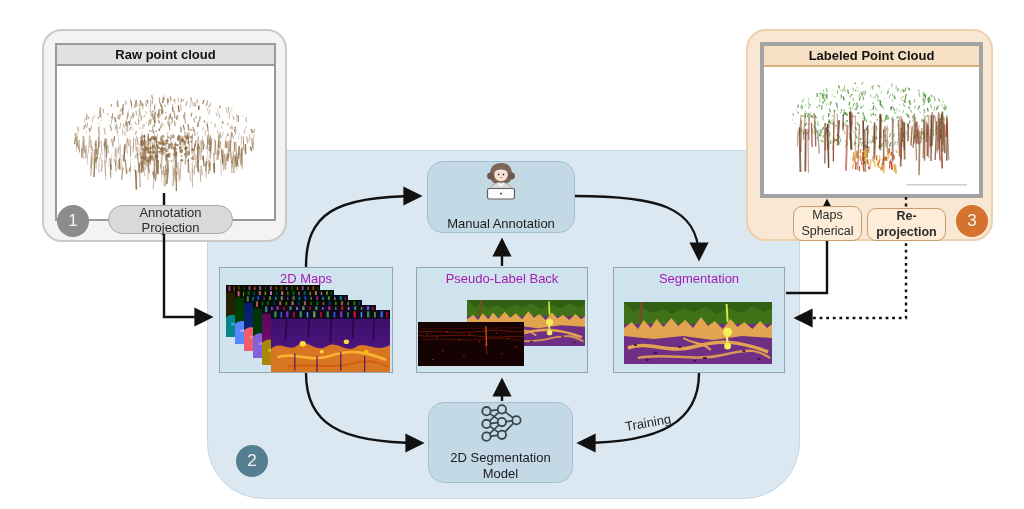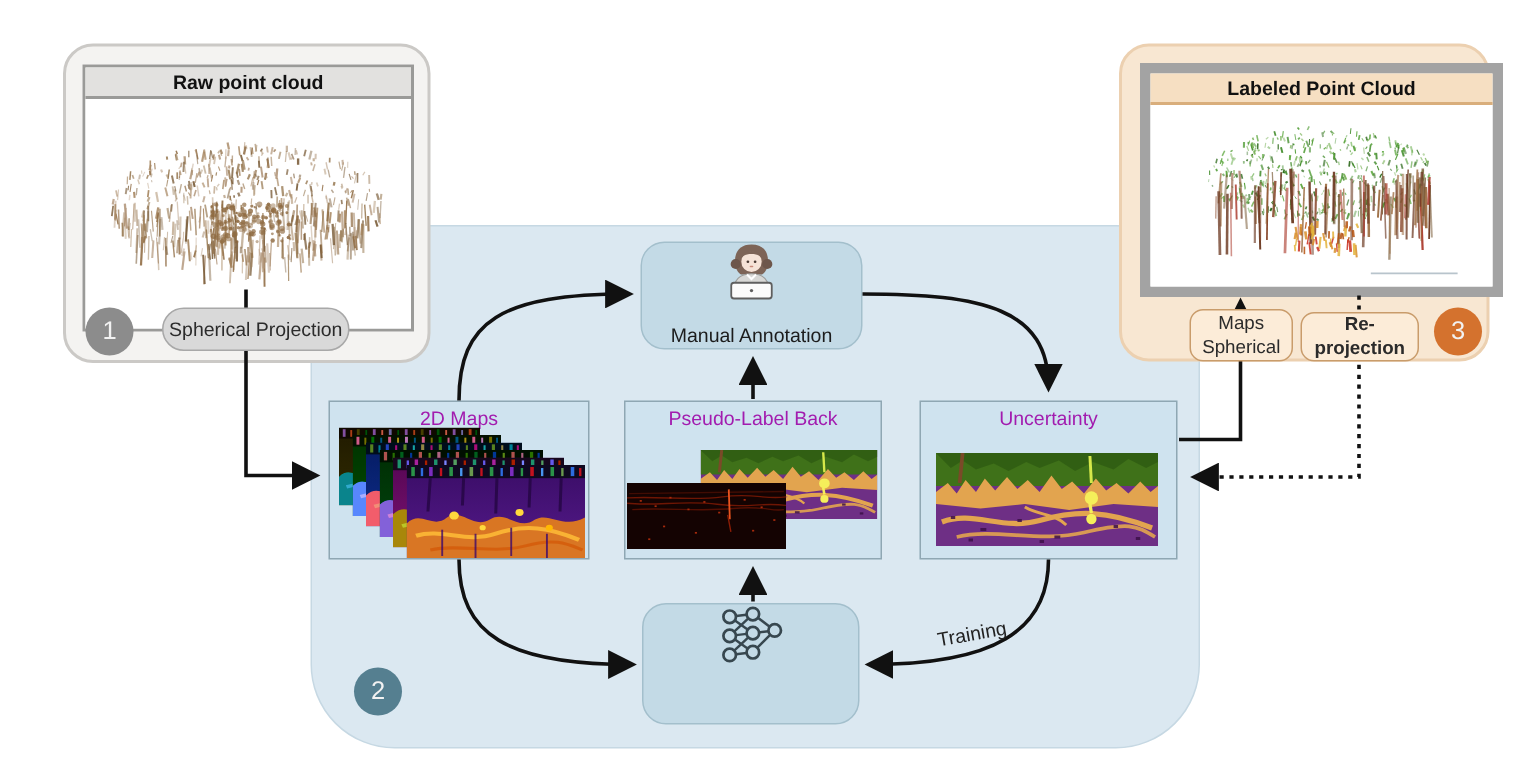--- a/index.html
+++ b/index.html
@@ -9,21 +9,21 @@
   
   #container{left:207px;top:150px;width:591px;height:347px;background:#dbe8f1;
              border:1px solid #c6d8e3;border-radius:56px;}
 
   
   .panel{border-radius:20px;box-sizing:border-box;}
   #raw-panel{left:42px;top:29px;width:245px;height:213px;background:#f4f3f1;border:2px solid #cbc9c6;}
   #labeled-panel{left:746px;top:29px;width:247px;height:212px;background:#f8e7d2;border:2px solid #ecd0b0;}
   .frame{position:absolute;box-sizing:border-box;background:#fff;}
   #raw-frame{left:11px;top:12px;width:221px;height:178px;border:2px solid #9a9a98;}
-  #labeled-frame{left:12px;top:11px;width:242px;height:156px;border:7px solid #a3a3a3;}
+  #labeled-frame{left:12px;top:11px;width:223px;height:156px;border:4px solid #a3a3a3;}
   .frame-header{height:19px;line-height:19px;text-align:center;font-weight:bold;font-size:13px;color:#111;}
   #raw-frame .frame-header{background:#e2e1df;border-bottom:2px solid #9a9a98;}
   #labeled-frame .frame-header{background:#f6dfc2;border-bottom:2px solid #d9ae7c;}
   .frame-img{position:absolute;left:0;right:0;top:21px;bottom:0;overflow:hidden;background:#fff;}
   .frame-img svg{width:100%;height:100%;}
 
   
   .badge{width:32px;height:32px;border-radius:50%;color:#f2f2f2;font-size:17px;
          display:flex;align-items:center;justify-content:center;}
   #badge-1{left:57px;top:205px;background:#8c8c8c;}
@@ -1487,21 +1487,21 @@
   </div>
   <svg class="abs art z3" style="left:467px;top:300px" width="118" height="46">
       <use href="#maskArt" width="118" height="46"></use>
     </svg>
   <svg class="abs art z3" style="left:418px;top:322px" width="106" height="44">
       <use href="#uncArt" width="106" height="44"></use>
     </svg>
 
   <div id="seg-box" class="abs inner-box z3">
     <div class="inner-title">
-      <div>Uncertainty</div>
+      <div>Segmentation</div>
     </div>
   </div>
   <svg class="abs art z3" style="left:624px;top:302px" width="148" height="62">
       <use href="#maskArt" width="148" height="62"></use>
     </svg>
 
   <div id="manual-box" class="abs node z3">
     <svg width="46" height="38" viewBox="0 0 44 38">
       <path d="M22,1 C14,1 11,6 11,12 C11,17 13,20 15,21 L29,21 C31,20 33,17 33,12 C33,6 30,1 22,1 Z" fill="#7d6457"></path>
       <circle cx="11.5" cy="14" r="3.4" fill="#6d564b"></circle>
@@ -1536,20 +1536,24 @@
       <g stroke="#37474f" stroke-width="2" fill="#c3dae6">
         <circle cx="9" cy="9" r="4.6"></circle>
           <circle cx="9" cy="23" r="4.6"></circle>
           <circle cx="9" cy="37" r="4.6"></circle>
         <circle cx="26" cy="7" r="4.6"></circle>
           <circle cx="26" cy="21" r="4.6"></circle>
           <circle cx="26" cy="35" r="4.6"></circle>
         <circle cx="42" cy="19" r="4.6"></circle>
       </g>
     </svg>
+    <div class="node-label">
+      <div>2D Segmentation</div>
+      <div>Model</div>
+    </div>
   </div>
 
   <svg id="arrows" class="abs z5">
     <defs>
       <marker id="ah" markerWidth="9" markerHeight="8" refX="6.5" refY="4" orient="auto">
         <path d="M0,0 L8,4 L0,8 Z" fill="#111"></path>
       </marker>
     </defs>
     <g stroke="#111" stroke-width="2.4" fill="none">
       <path d="M164,193 L164,317 L210,317" marker-end="url(#ah)"></path>
@@ -1558,21 +1562,21 @@
       <path d="M502,266 L502,241" marker-end="url(#ah)"></path>
       <path d="M502,401 L502,381" marker-end="url(#ah)"></path>
       <path d="M306,373 C306,423 338,443 421,443" marker-end="url(#ah)"></path>
       <path d="M699,373 C699,421 662,443 580,443" marker-end="url(#ah)"></path>
       <path d="M786,293 L827,293 L827,202" marker-end="url(#ah)"></path>
       <path d="M906,197 L906,318 L797,318" marker-end="url(#ah)" stroke-dasharray="2.8 3.8"></path>
     </g>
   </svg>
 
   <div id="pill-spherical" class="abs pill z6">
-    <span>Spherical Projection</span>
+    <span>Annotation Projection</span>
   </div>
   <div id="pill-back" class="abs pill z6">
     <span>
       <span>Maps</span><br>
       <span>Spherical</span>
     </span>
   </div>
   <div id="pill-re" class="abs pill z6">
     <span>Re-projection</span>
   </div>

